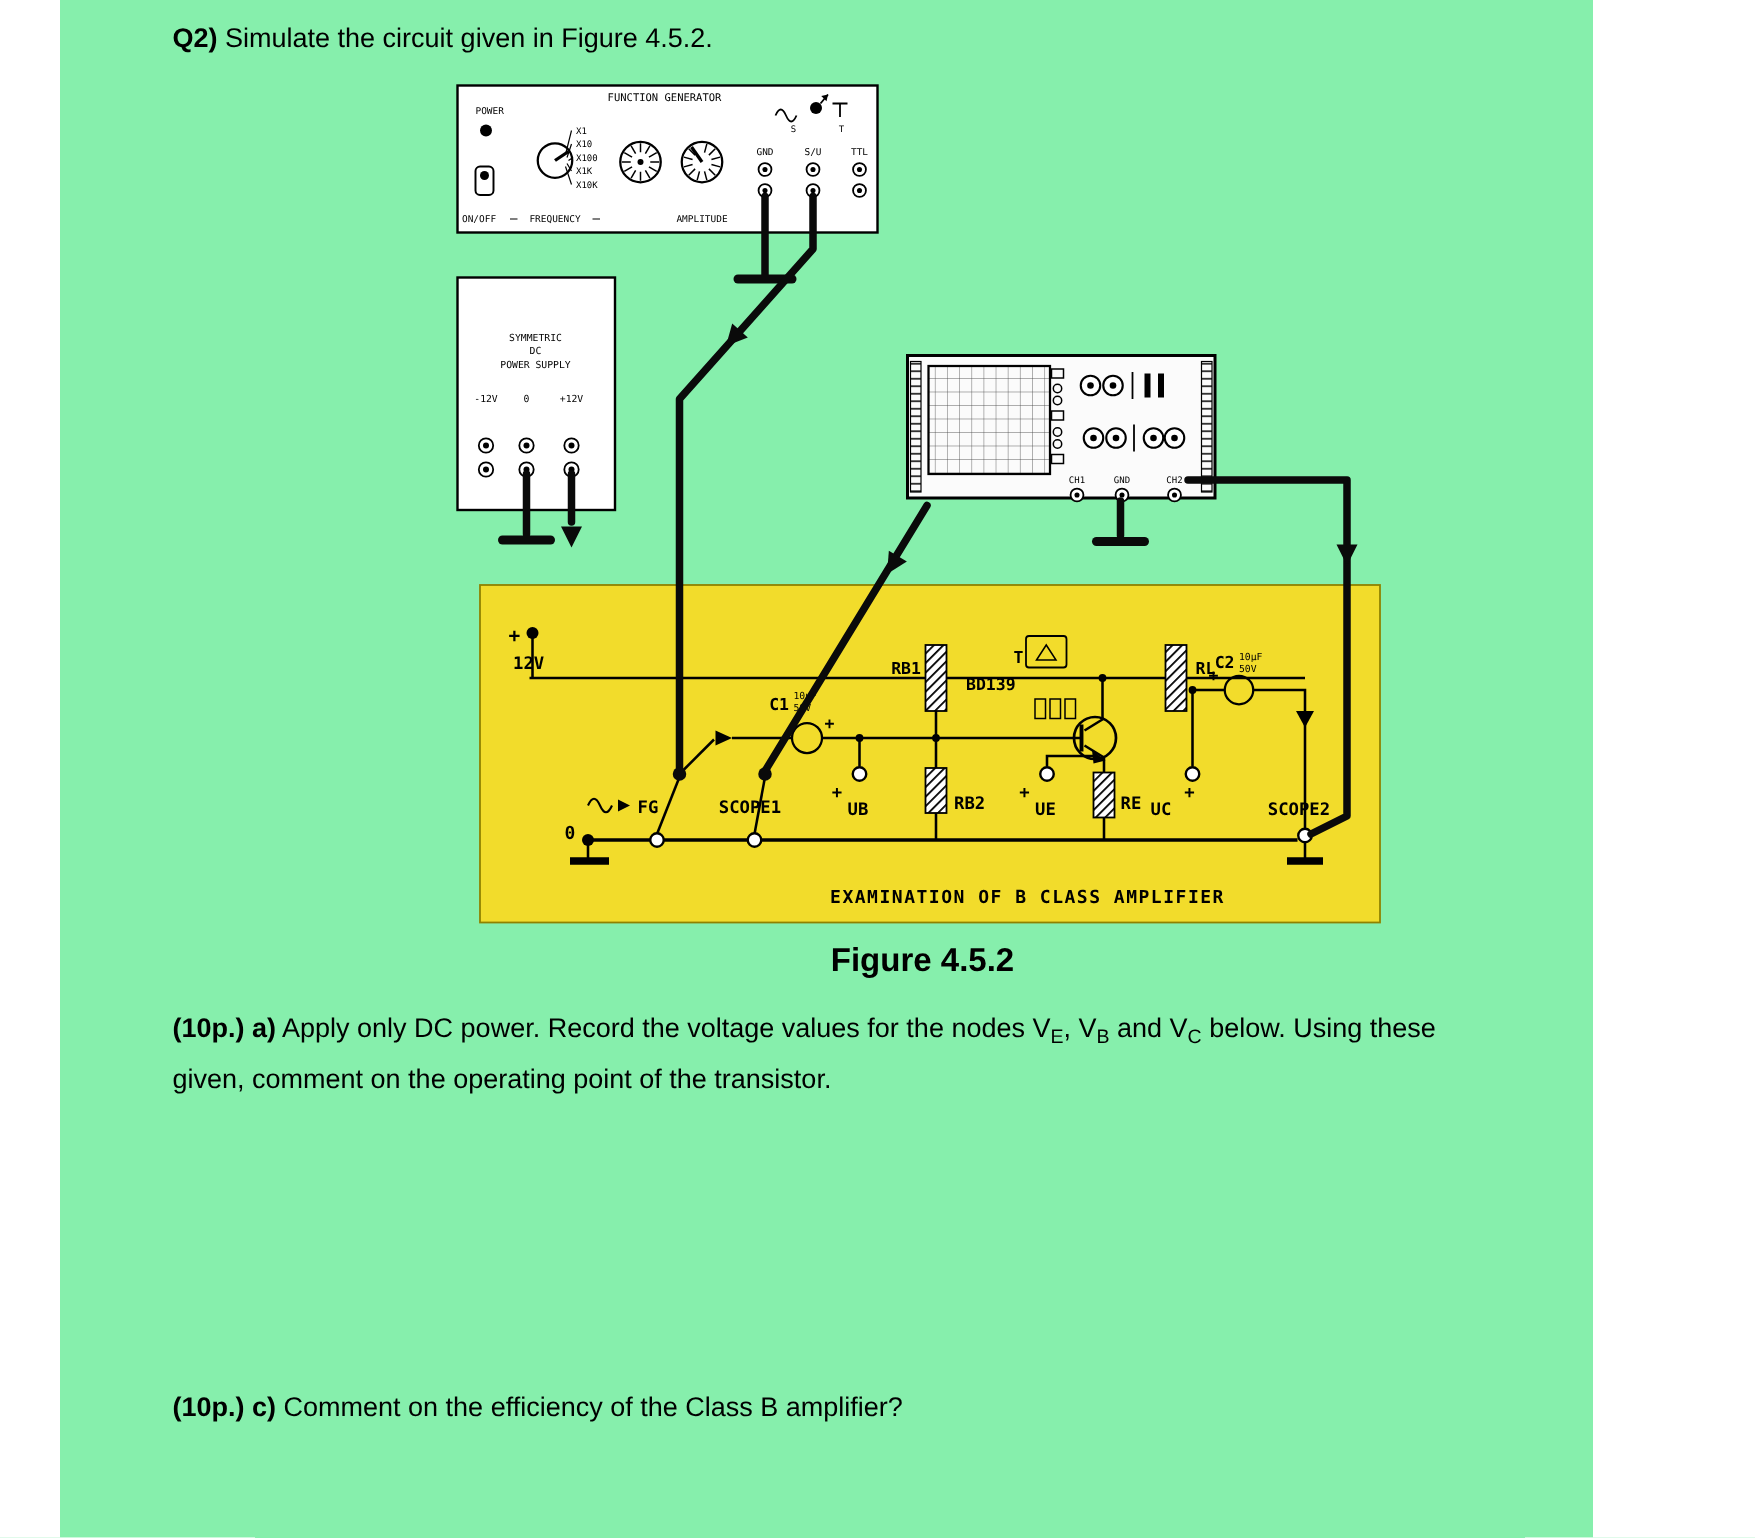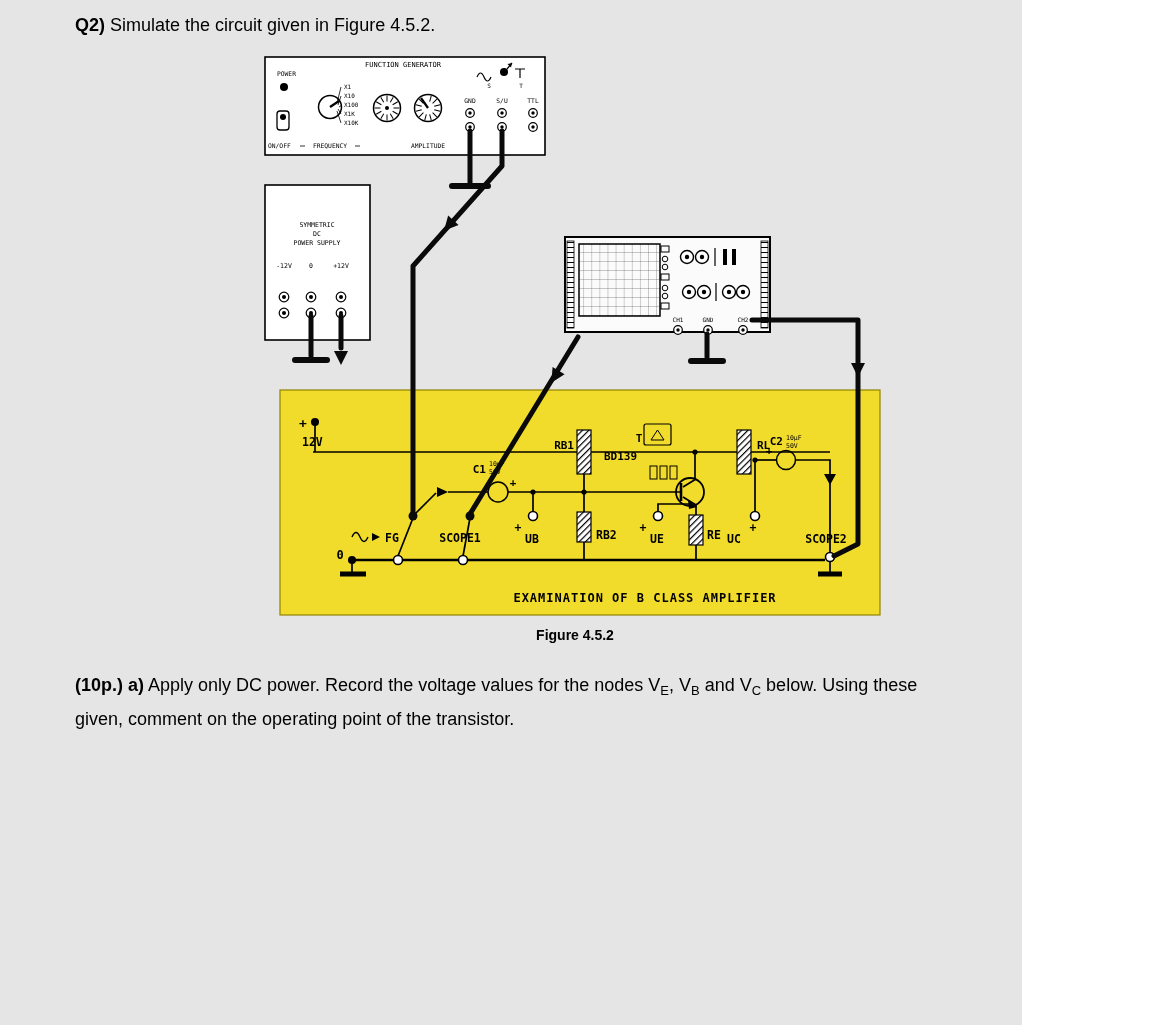--- a/index.html
+++ b/index.html
@@ -1,23 +1,23 @@
 <!DOCTYPE html>
 <html><head>
 <meta charset="utf-8">
 <style>
   * { margin:0; padding:0; box-sizing:border-box; }
   html,body { background:#ffffff; }
   body { width:1170px; height:1025px; position:relative; font-family:"Liberation Sans",sans-serif; color:#000; }
-  .page { position:relative; width:1022px; height:1025px; overflow:hidden; background:#e5e5e5; }
+  .page { position:relative; width:1022px; height:1025px; overflow:hidden; background:#86efac;margin-left:40px; }
   .qtext { position:absolute; font-size:18px; line-height:29px; width:1010px; }
   .b { font-weight:bold; }
   .sub { font-size:13px; vertical-align:-4px; }
   .caption { position:absolute; left:260px; top:627px; width:630px; text-align:center;
-             font-weight:bold; font-size:14px; }
+             font-weight:bold; font-size:22px; }
   svg { position:absolute; left:0; top:0; }
   svg text { font-family:"DejaVu Sans Mono",monospace; fill:#000; }
   .bt { font-weight:bold; }
 </style>
 </head>
 <body>
 
 <div class="page">
 
   <div class="qtext" style="left:75px; top:11px;">
@@ -339,14 +339,17 @@
   </svg>
 
   <div class="caption">Figure 4.5.2</div>
 
   <div class="qtext" style="left:75px; top:671px;">
     <span class="b">(10p.) a)</span><span> Apply only DC power. Record the voltage values for the nodes V</span><span class="sub">E</span><span>, V</span><span class="sub">B</span><span> and V</span><span class="sub">C</span><span> below. Using these</span><br>
     <span>given, comment on the operating point of the transistor.</span>
   </div>
 
 
+  <div class="qtext" style="left:75px; top:924px;">
+    <span class="b">(10p.) c)</span><span> Comment on the efficiency of the Class B amplifier?</span>
+  </div>
 
 </div>
 
 </body></html>

